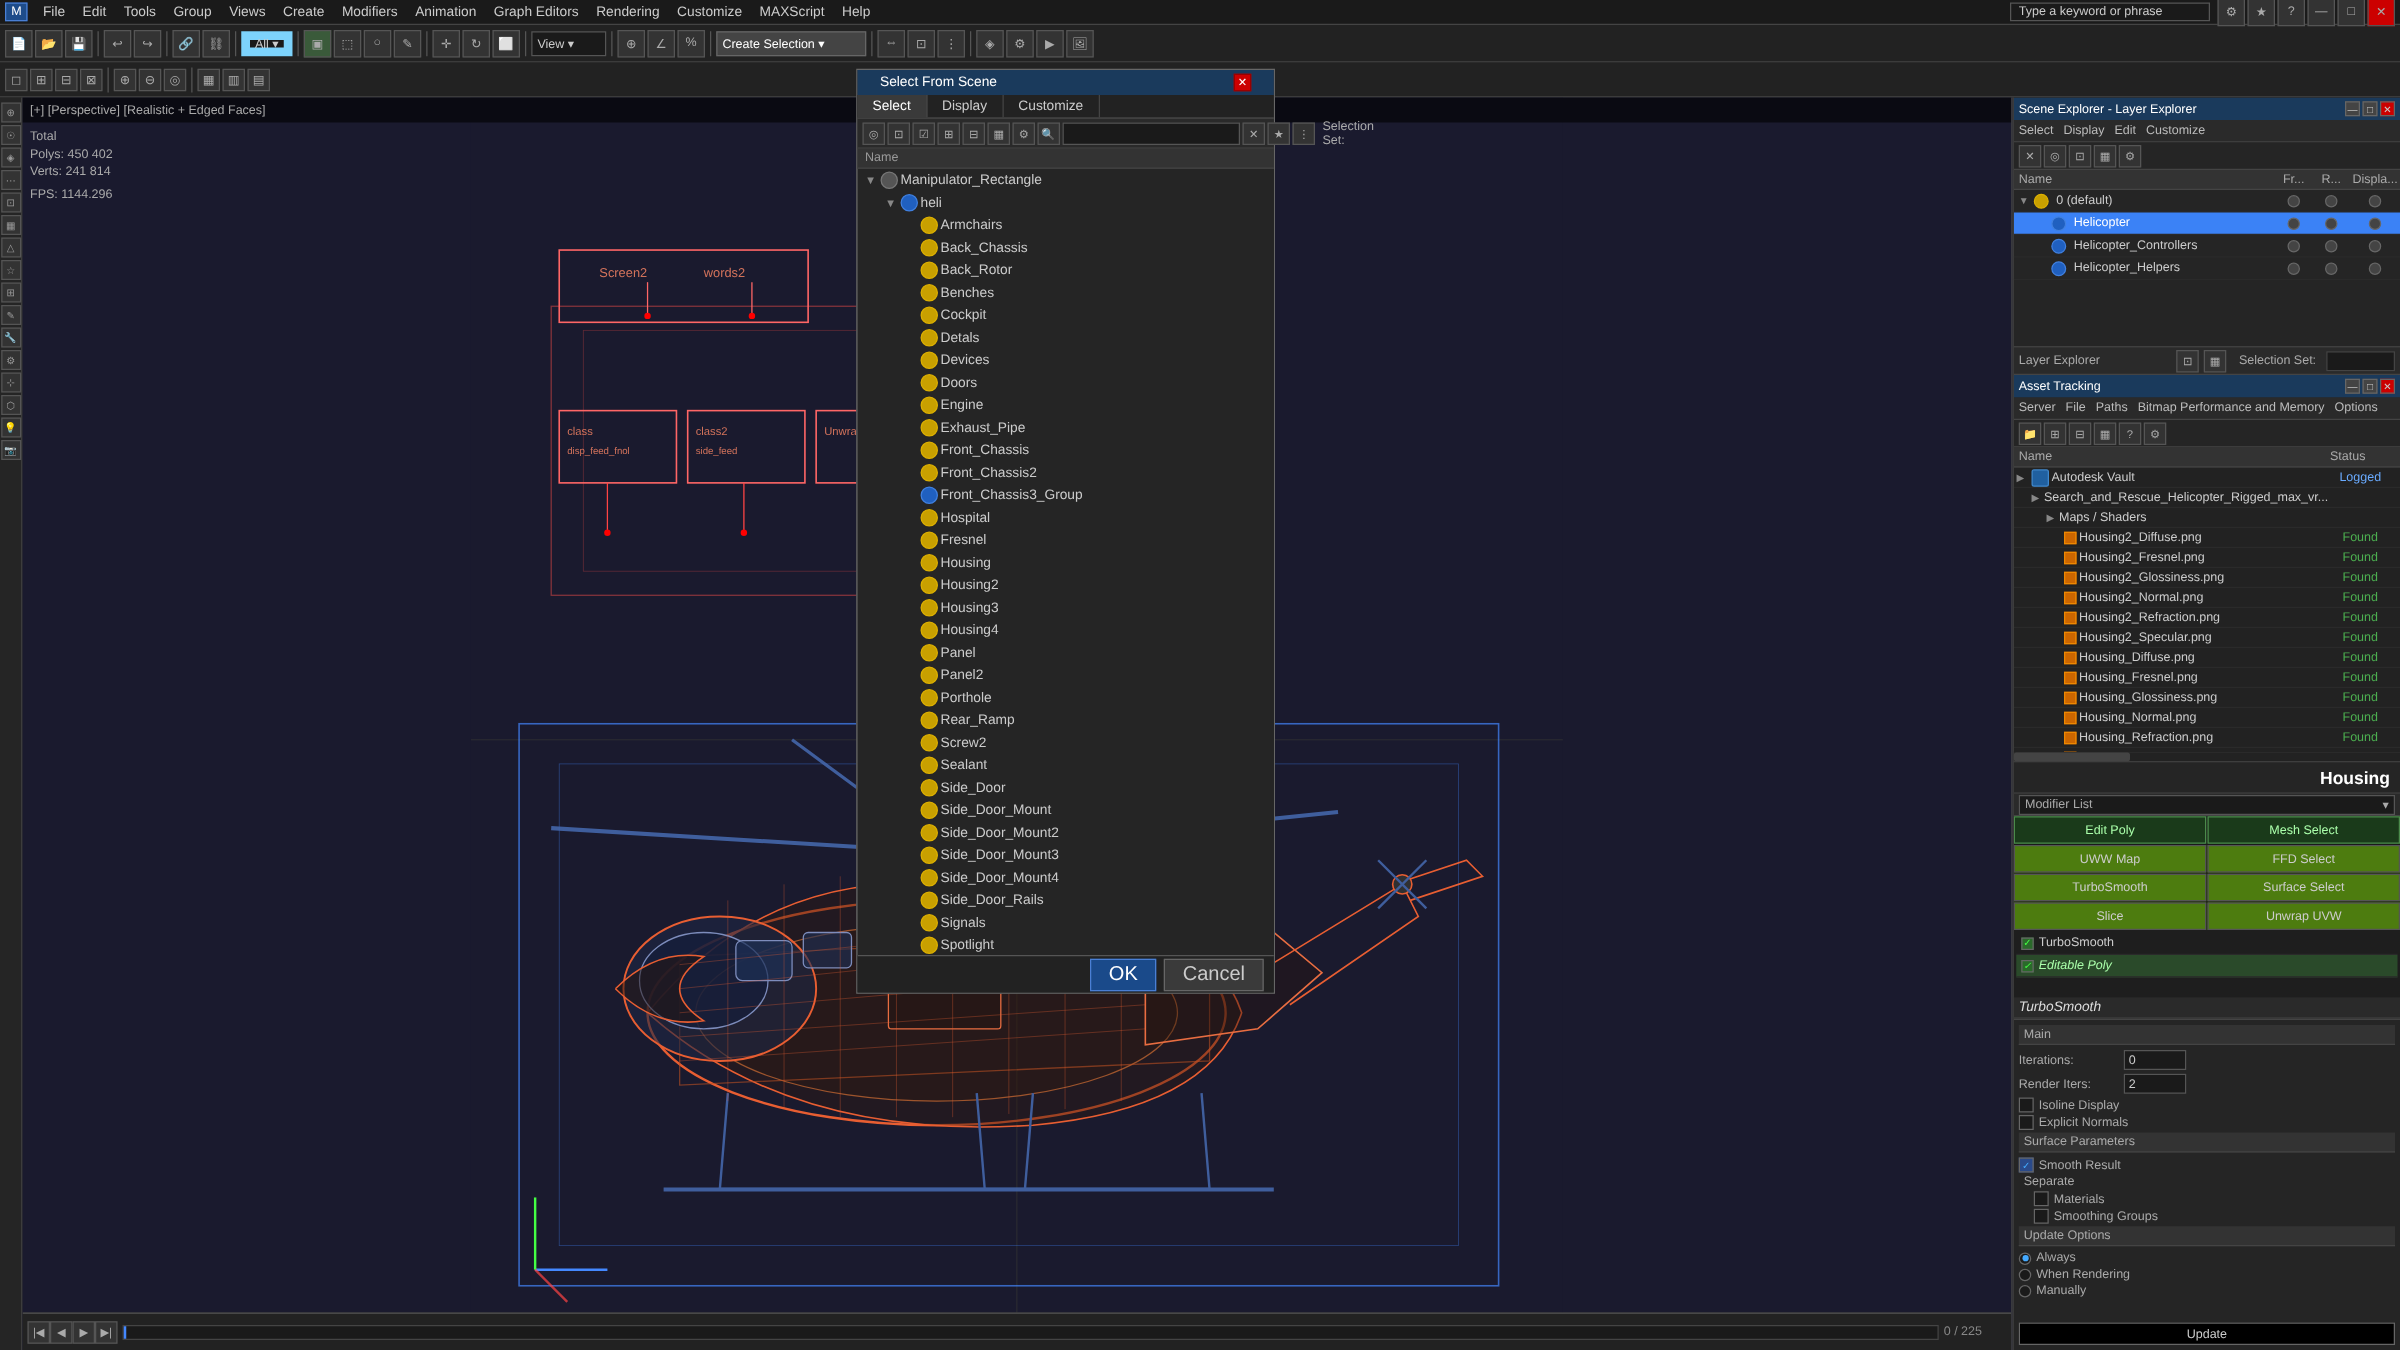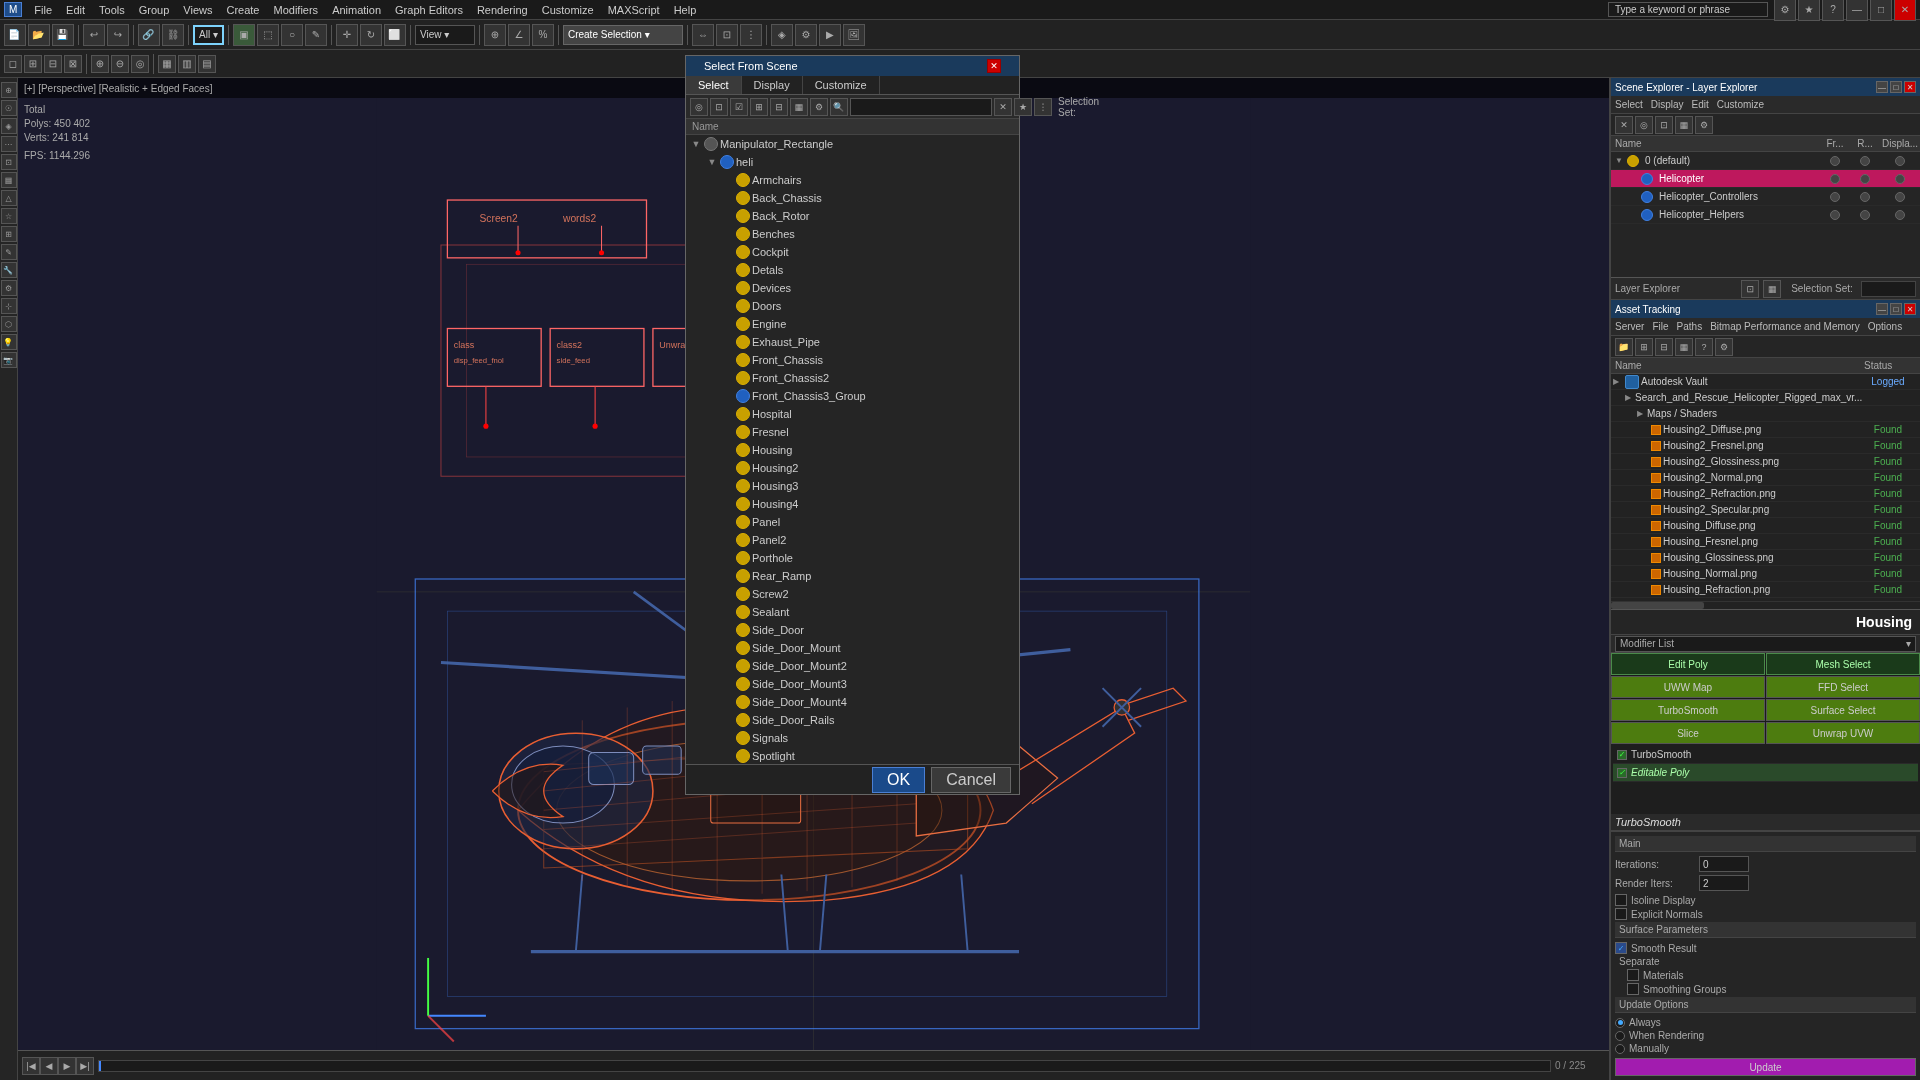--- a/index.html
+++ b/index.html
@@ -429,21 +429,21 @@
     .scene-tree-panel::-webkit-scrollbar { width: 6px; }
     .scene-tree-panel::-webkit-scrollbar-track { background: #1a1a1a; }
     .scene-tree-panel::-webkit-scrollbar-thumb { background: #555; }
     .explorer-row {
       display: flex;
       align-items: center;
       height: 18px;
       cursor: pointer;
       border-bottom: 1px solid #2a2a2a;
     }
-    .explorer-row.selected { background: #be185d; }
+    .explorer-row.selected { background: #3b82f6; }
     .explorer-row-name {
       flex: 1;
       font-size: 10px;
       color: #ccc;
       white-space: nowrap;
       overflow: hidden;
       text-overflow: ellipsis;
       padding-left: 4px;
     }
     .explorer-row.selected .explorer-row-name { color: #fff; }
@@ -664,29 +664,29 @@
       content: '';
       width: 5px;
       height: 5px;
       border-radius: 50%;
       background: #4af;
     }
     .radio-label { font-size: 10px; color: #aaa; }
     .update-btn {
       width: 100%;
       height: 18px;
-      background: #a21caf;
+      background: #000000;
       border: 1px solid #666;
       color: #ccc;
       font-size: 10px;
       display: flex;
       align-items: center;
       justify-content: center;
       cursor: pointer;
-      margin-top: 4px;
+      margin-top: 20px;
     }
     .mod-name-label {
       font-size: 11px;
       color: #ddd;
       padding: 2px 4px;
       background: #2a2a2a;
       border-bottom: 1px solid #444;
       font-style: italic;
     }
 
@@ -762,21 +762,21 @@
   <div class="toolbar-btn">📄</div>
   <div class="toolbar-btn">📂</div>
   <div class="toolbar-btn">💾</div>
   <div class="toolbar-sep"></div>
   <div class="toolbar-btn">↩</div>
   <div class="toolbar-btn">↪</div>
   <div class="toolbar-sep"></div>
   <div class="toolbar-btn">🔗</div>
   <div class="toolbar-btn">⛓</div>
   <div class="toolbar-sep"></div>
-  <div style="background:#1a1a1a;border:2px solid #7dd3fc;padding:1px 4px;font-size:10px;color:#ccc;height:20px;display:flex;align-items:center;">All ▾</div>
+  <div style="background:#1a1a1a;border:7px solid #7dd3fc;padding:1px 4px;font-size:10px;color:#ccc;height:20px;display:flex;align-items:center;">All ▾</div>
   <div class="toolbar-sep"></div>
   <div class="toolbar-btn" style="background:#3a5a3a;">▣</div>
   <div class="toolbar-btn">⬚</div>
   <div class="toolbar-btn">○</div>
   <div class="toolbar-btn">✎</div>
   <div class="toolbar-sep"></div>
   <div class="toolbar-btn">✛</div>
   <div class="toolbar-btn">↻</div>
   <div class="toolbar-btn">⬜</div>
   <div class="toolbar-sep"></div>

